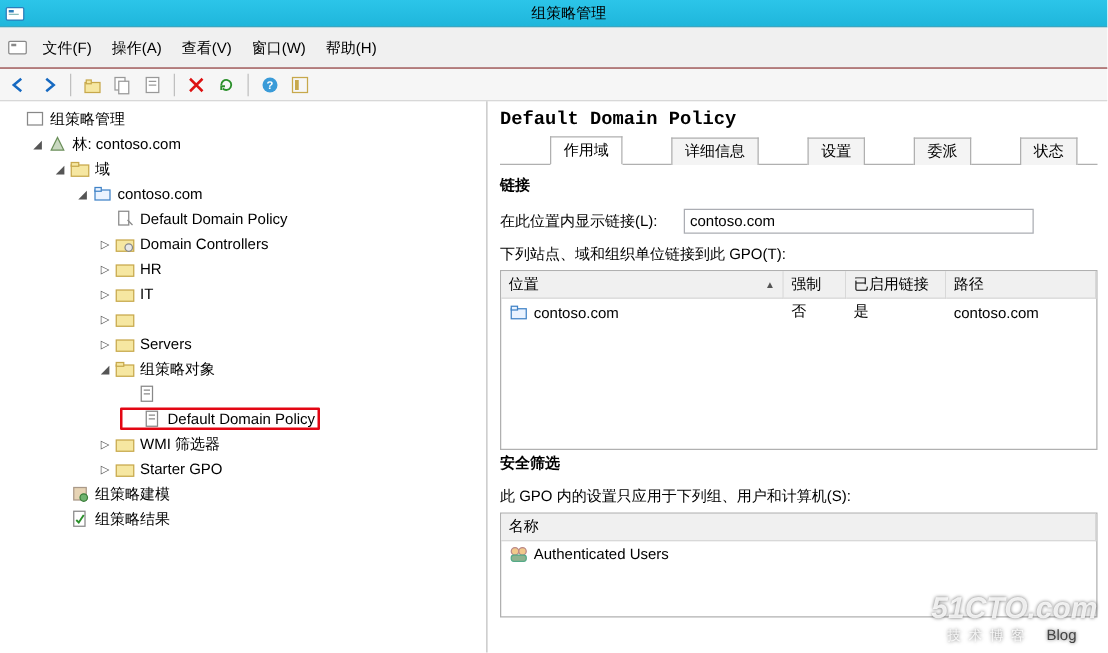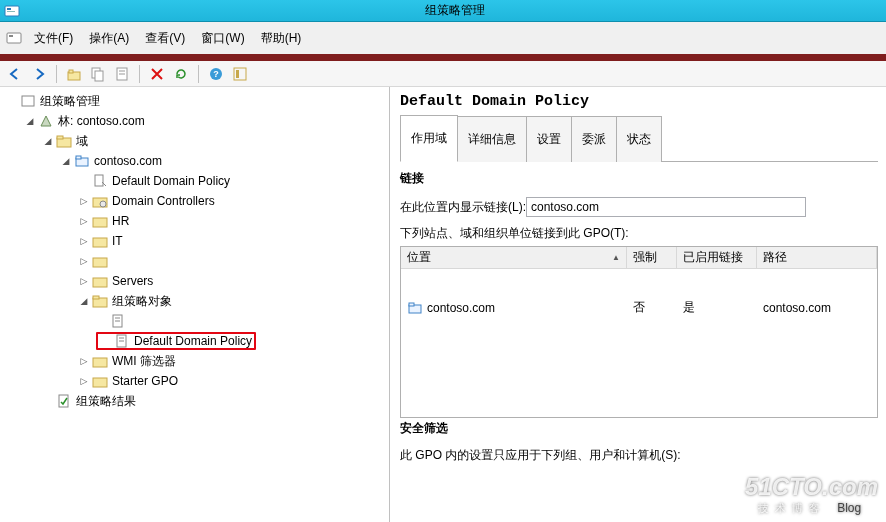--- a/index.html
+++ b/index.html
@@ -22,21 +22,21 @@
     align-items: center;
     border-bottom: 1px solid #0e8fae;
   }
   .titlebar .app-icon { width: 16px; height: 16px; margin: 0 4px; }
   .titlebar .title { flex: 1; text-align: center; font-size: 12px; }
   .menubar {
     height: 22px;
     background: #f0f0f0;
     display: flex;
     align-items: center;
-    border-bottom: 7px solid #7f1d1d;
+    border-bottom: 1px solid #7f1d1d;
     padding: 16px 2px;
   }
   .menubar .app-icon { width: 16px; height: 16px; margin: 0 4px; }
   .menubar .menu-item { padding: 2px 8px; cursor: default; }
   .toolbar {
     height: 26px;
     background: #f6f6f6;
     display: flex;
     align-items: center;
     border-bottom: 1px solid #d8d8d8;
@@ -83,31 +83,32 @@
   .detail-title {
     font-family: "Consolas", "Courier New", monospace;
     font-size: 15px; font-weight: bold;
     margin: 2px 0 4px;
   }
   .tabs {
     display: flex; align-items: flex-end;
     border-bottom: 1px solid #b0b0b0;
   }
   .tab {
-    padding: 14px 10px;
+    padding: 2px 10px;
     border: 1px solid #b0b0b0;
     border-bottom: none;
     background: #f4f4f4;
     margin-right: -1px;
     position: relative; top: 1px;
     font-size: 12px;
+    margin-left: 40px;
   }
   .tab.active { background: #fff; z-index: 2; border-bottom: 1px solid #fff; }
   .section-title { font-weight: bold; margin: 8px 0 6px; }
-  .row { display: flex; align-items: center; margin: 4px 0; gap: 0; }
+  .row { display: flex; align-items: center; margin: 4px 0; gap: 21px; }
   input.textbox {
     border: 1px solid #abadb3;
     height: 20px;
     padding: 0 4px;
     font-family: inherit;
     font-size: 12px;
     width: 280px;
   }
   .grid {
     border: 1px solid #b0b0b0;
@@ -398,20 +399,30 @@
                             <span>Starter GPO</span>
                           </span></li>
                     </ul>
                   </li>
                 </ul>
               </li>
               <li><span class="node">
                     <span class="twisty"></span>
                     <span class="icon">
                       <svg viewBox="0 0 16 16">
+                        <rect x="3" y="3" width="10" height="10" fill="#e7d4b5" stroke="#a98"></rect>
+                        <circle cx="11" cy="11" r="3" fill="#6fb36f" stroke="#3a7e3a"></circle>
+                      </svg>
+                    </span>
+                    <span>组策略建模</span>
+                  </span></li>
+              <li><span class="node">
+                    <span class="twisty"></span>
+                    <span class="icon">
+                      <svg viewBox="0 0 16 16">
                         <rect x="3" y="2" width="9" height="12" fill="#fff" stroke="#888"></rect>
                         <path d="M5 9 L7 11 L11 5" stroke="#2a8f2a" fill="none" stroke-width="1.5"></path>
                       </svg>
                     </span>
                     <span>组策略结果</span>
                   </span></li>
             </ul>
           </li>
         </ul>
       </li>
@@ -430,21 +441,21 @@
 
     <div class="section-title">链接</div>
     <div class="row">
       <span>在此位置内显示链接(L):</span>
       <input class="textbox" type="text" readonly="" value="contoso.com" style="">
     </div>
     <div class="row">
         <span>下列站点、域和组织单位链接到此 GPO(T):</span>
       </div>
 
-    <div class="grid" style="display:flex;gap:28px;">
+    <div class="grid" style="display:flex;">
       <div class="grid-head">
         <div class="cell c-pos">
             <span>位置</span>
             <span class="sort-ind">▲</span>
           </div>
         <div class="cell c-enf">强制</div>
         <div class="cell c-enb">已启用链接</div>
         <div class="cell c-path">路径</div>
       </div>
       <div class="grid-body">
@@ -460,20 +471,37 @@
           <div class="cell c-enb">是</div>
           <div class="cell c-path">contoso.com</div>
         </div>
       </div>
     </div>
 
     <div class="section-title" style="margin-top:2px">安全筛选</div>
     <div class="row">
         <span>此 GPO 内的设置只应用于下列组、用户和计算机(S):</span>
       </div>
+    <div class="grid security-grid" style="display:flex">
+      <div class="grid-head">
+        <div class="cell">名称</div>
+      </div>
+      <div class="security-body">
+        <div class="grid-row">
+          <div class="cell" style="flex:1">
+              <span class="inline-icon"><svg viewBox="0 0 16 16">
+                  <circle cx="5" cy="6" r="3" fill="#f2c98b" stroke="#b88"></circle>
+                  <circle cx="11" cy="6" r="3" fill="#f2c98b" stroke="#b88"></circle>
+                  <rect x="2" y="9" width="12" height="5" rx="2" fill="#8fb38f" stroke="#5a8"></rect>
+                </svg></span>
+              <span>Authenticated Users</span>
+            </div>
+        </div>
+      </div>
+    </div>
   </div>
 </div>
 
 <div class="watermark">
   <div class="wm-main">51CTO.com</div>
   <div>
     <span class="wm-sub">技术博客</span>
     <span class="wm-blog">Blog</span>
   </div>
 </div>

